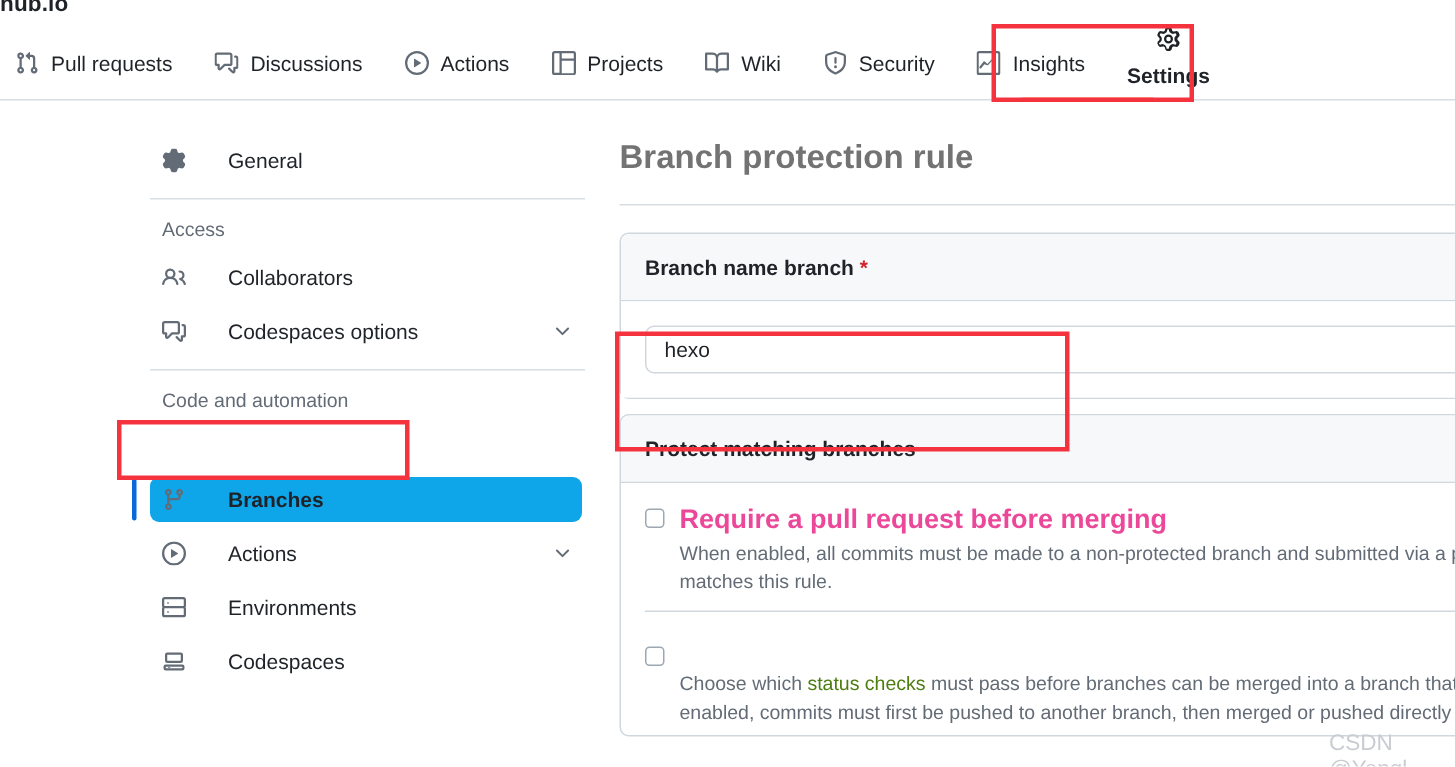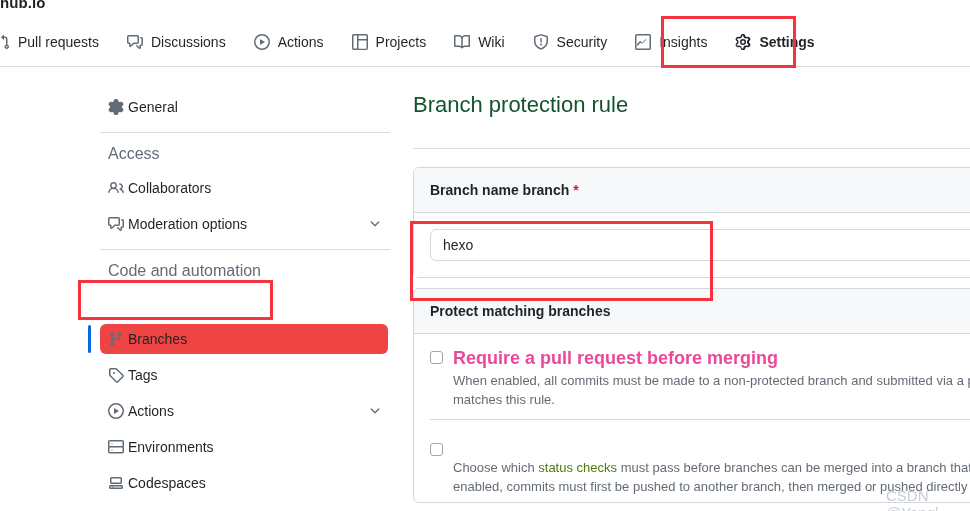--- a/index.html
+++ b/index.html
@@ -21,74 +21,74 @@
   }
 
   
   #repo-nav {
     position: absolute; left: 0; top: 18px; width: 970px; height: 49px;
     background: #ffffff;
     border-bottom: 1px solid #d8dee4;
   }
   #repo-nav .navlist {
     display: flex; align-items: flex-start; height: 100%;
-    padding-left: 0px; gap: 0px;
+    padding-left: 16px; gap: 0px;
   }
   .nav-item {
     display: flex; align-items: center; gap: 8px;
     padding: 0 14px; height: 100%;
     font-size: 14px; color: #1f2328; white-space: nowrap;
     position: relative;
   }
   .nav-item.first { padding-left: 0; margin-left: -6px; }
-  .nav-item.active { font-weight: 600; }
+  .nav-item.active { font-weight: 600; flex-direction: column; }
   .nav-item .ico { display: inline-flex; color: #636c76; }
   .nav-item.active .ico { color: #1f2328; }
   .nav-underline {
     position: absolute;
     left: 680px; top: 65px; width: 90px; height: 3px;
     background: #fd8c73; border-radius: 6px;
   }
 
   
   #settings-sidebar {
     position: absolute; left: 100px; top: 92px; width: 290px;
   }
   .side-item {
-    display: flex; align-items: center; gap: 4px;
+    display: flex; align-items: center; gap: 28px;
     height: 30px; padding: 0 8px;
     font-size: 14px; color: #1f2328;
     border-radius: 6px; margin-bottom: 6px;
     position: relative;
   }
   .side-item .sico { display: inline-flex; color: #636c76; width: 16px; justify-content: center; }
   .side-item .chev { margin-left: auto; color: #636c76; display: inline-flex; }
   .side-item.selected {
-    background: #ef4444; font-weight: 400;
+    background: #0ea5e9; font-weight: 700;
     width: 288px;
     margin-top: 44px;
   }
   .side-item.selected::before {
     content: ""; position: absolute; left: -12px; top: 1px;
     width: 3px; height: 28px; background: #0969da; border-radius: 6px;
   }
   .side-divider {
     height: 1px; background: #d8dee4; margin: 10px 0 12px 0; width: 290px;
   }
   .side-group-label {
-    font-size: 16px; color: #636c76; padding: 0 8px; margin-bottom: 10px;
+    font-size: 13px; color: #636c76; padding: 0 8px; margin-bottom: 10px;
   }
 
   
   #main {
     position: absolute; left: 413px; top: 92px; width: 620px;
   }
   #page-title {
-    font-size: 22px; font-weight: 400; color: #14532d;
-    padding-bottom: 30px;
+    font-size: 22px; font-weight: 700; color: #737373;
+    padding-bottom: 18px;
     border-bottom: 1px solid #d8dee4;
     width: 557px;
   }
   .panel {
     margin-top: 18px; width: 600px;
     border: 1px solid #d0d7de; border-radius: 6px;
     overflow: visible;
   }
   .panel-head {
     background: #f6f8fa;
@@ -245,49 +245,41 @@
     </span>
     <span>Collaborators</span>
   </div>
 
   <div class="side-item">
     <span class="sico">
       <svg width="16" height="16" viewBox="0 0 16 16" fill="currentColor">
           <path d="M1.75 1h8.5c.966 0 1.75.784 1.75 1.75v5.5A1.75 1.75 0 0 1 10.25 10H7.061l-2.574 2.573A1.458 1.458 0 0 1 2 11.543V10h-.25A1.75 1.75 0 0 1 0 8.25v-5.5C0 1.784.784 1 1.75 1ZM1.5 2.75v5.5c0 .138.112.25.25.25h1a.75.75 0 0 1 .75.75v2.19l2.72-2.72a.749.749 0 0 1 .53-.22h3.5a.25.25 0 0 0 .25-.25v-5.5a.25.25 0 0 0-.25-.25h-8.5a.25.25 0 0 0-.25.25Zm13 2a.25.25 0 0 0-.25-.25h-.5a.75.75 0 0 1 0-1.5h.5c.966 0 1.75.784 1.75 1.75v5.5A1.75 1.75 0 0 1 14.25 12H14v1.543a1.458 1.458 0 0 1-2.487 1.03L9.22 12.28a.749.749 0 0 1 .53-1.28.749.749 0 0 1 .53.22l2.22 2.22v-2.19a.75.75 0 0 1 .75-.75h1a.25.25 0 0 0 .25-.25Z"></path>
         </svg>
     </span>
-    <span>Moderation options</span>
+    <span>Codespaces options</span>
     <span class="chev">
       <svg width="14" height="14" viewBox="0 0 16 16" fill="currentColor">
           <path d="M12.78 5.22a.749.749 0 0 1 0 1.06l-4.25 4.25a.749.749 0 0 1-1.06 0L3.22 6.28a.749.749 0 1 1 1.06-1.06L8 8.939l3.72-3.719a.749.749 0 0 1 1.06 0Z"></path>
         </svg>
     </span>
   </div>
 
   <div class="side-divider"></div>
 
   <div class="side-group-label">Code and automation</div>
 
   <div class="side-item selected">
     <span class="sico">
       <svg width="16" height="16" viewBox="0 0 16 16" fill="currentColor">
           <path d="M9.5 3.25a2.25 2.25 0 1 1 3 2.122V6A2.5 2.5 0 0 1 10 8.5H6a1 1 0 0 0-1 1v1.128a2.251 2.251 0 1 1-1.5 0V5.372a2.25 2.25 0 1 1 1.5 0v1.836A2.493 2.493 0 0 1 6 7h4a1 1 0 0 0 1-1v-.628A2.25 2.25 0 0 1 9.5 3.25Zm-6 0a.75.75 0 1 0 1.5 0 .75.75 0 0 0-1.5 0Zm8.25-.75a.75.75 0 1 0 0 1.5.75.75 0 0 0 0-1.5ZM4.25 12a.75.75 0 1 0 0 1.5.75.75 0 0 0 0-1.5Z"></path>
         </svg>
     </span>
     <span>Branches</span>
   </div>
 
-  <div class="side-item">
-    <span class="sico">
-      <svg width="16" height="16" viewBox="0 0 16 16" fill="currentColor">
-          <path d="M1 7.775V2.75C1 1.784 1.784 1 2.75 1h5.025c.464 0 .91.184 1.238.513l6.25 6.25a1.75 1.75 0 0 1 0 2.474l-5.026 5.026a1.75 1.75 0 0 1-2.474 0l-6.25-6.25A1.752 1.752 0 0 1 1 7.775Zm1.5 0c0 .066.026.13.073.177l6.25 6.25a.25.25 0 0 0 .354 0l5.025-5.025a.25.25 0 0 0 0-.354l-6.25-6.25a.25.25 0 0 0-.177-.073H2.75a.25.25 0 0 0-.25.25ZM6 5a1 1 0 1 1 0 2 1 1 0 0 1 0-2Z"></path>
-        </svg>
-    </span>
-    <span>Tags</span>
-  </div>
 
 
   <div class="side-item">
     <span class="sico">
       <svg width="16" height="16" viewBox="0 0 16 16" fill="currentColor">
           <path d="M8 0a8 8 0 1 1 0 16A8 8 0 0 1 8 0ZM1.5 8a6.5 6.5 0 1 0 13 0 6.5 6.5 0 0 0-13 0Zm4.879-2.773 4.264 2.559a.25.25 0 0 1 0 .428l-4.264 2.559A.25.25 0 0 1 6 10.559V5.442a.25.25 0 0 1 .379-.215Z"></path>
         </svg>
     </span>
     <span>Actions</span>
     <span class="chev">

